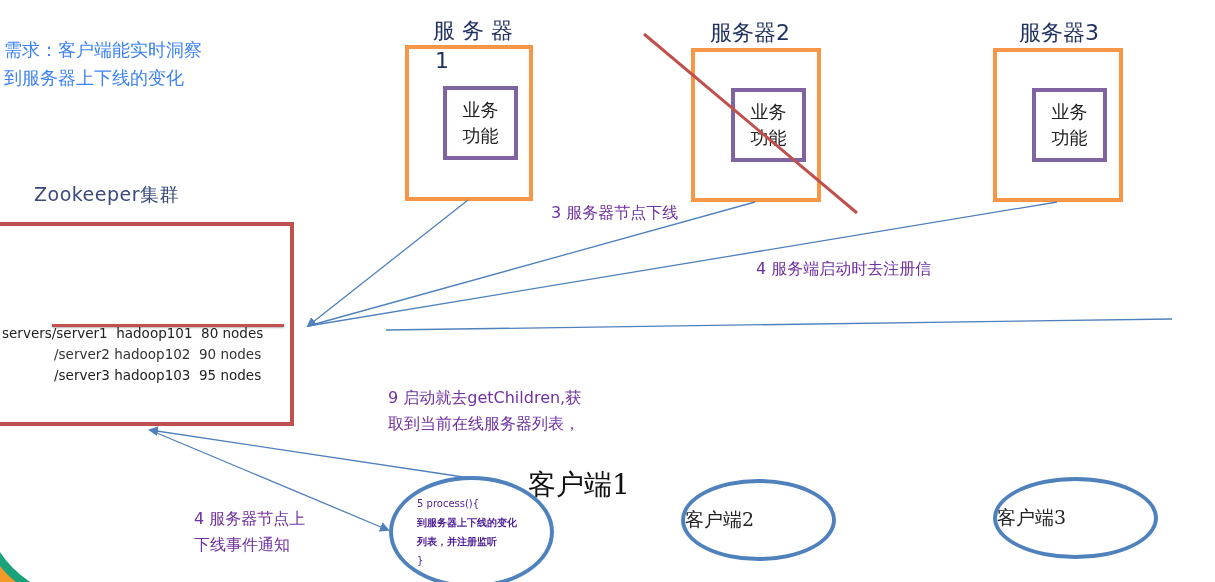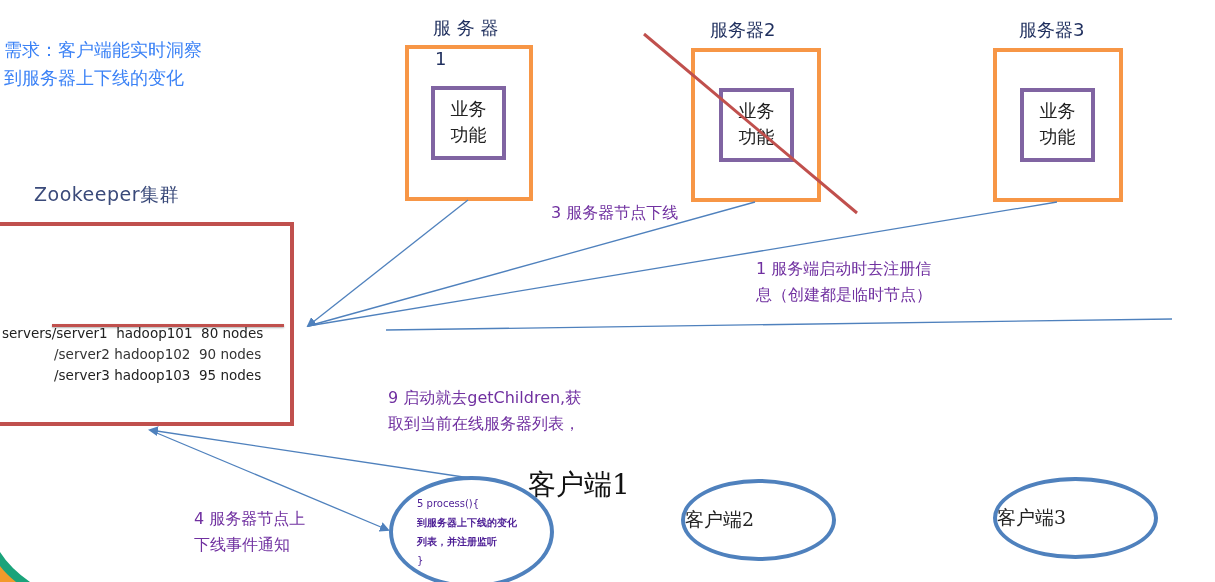--- a/index.html
+++ b/index.html
@@ -5,23 +5,23 @@
   html, body { margin:0; padding:0; background:#ffffff; }
   body { width:1215px; height:582px; position:relative; overflow:hidden;
          font-family:"DejaVu Sans", "Liberation Sans", sans-serif; }
   .abs { position:absolute; }
   .req { left:4px; top:36px; font-size:18px; line-height:28px; color:#3b82f6; }
   .zk-title { left:34px; top:182px; font-size:19px; color:#3a4a7a; letter-spacing:0.5px; }
   .zk-box { left:-6px; top:222px; width:300px; height:204px; border:4px solid #c0504d; box-sizing:border-box; }
   .zk-line { font-size:13.5px; color:#222; white-space:pre;margin-top:28px; }
   .srv-box { border:4px solid #f79646; box-sizing:border-box; }
   .biz-box { border:4px solid #8064a2; box-sizing:border-box; text-align:center;
-             font-family:Liberation Mono, monospace; font-size:18px; line-height:26px; color:#222;
-             display:flex; align-items:center; justify-content:center; }
-  .srv-title { font-size:18px; color:#1f2f5e; }
+             font-family:Liberation Sans, sans-serif; font-size:18px; line-height:26px; color:#222;
+             display:flex; align-items:center; justify-content:center;margin-left:12px; }
+  .srv-title { font-size:22px; color:#1f2f5e; }
   .note { font-size:16px; line-height:26px; color:#7030a0; }
   .client { border:4px solid #4f81bd; border-radius:50%; box-sizing:border-box;
             display:flex; align-items:center; justify-content:flex-start;
             font-family:"DejaVu Serif", serif; font-size:19px; color:#222; }
   .proc { font-size:10px; line-height:19px; color:#4c1d95; font-weight:bold; }
   svg.overlay { position:absolute; left:0; top:0; }
 </style>
 </head>
 <body>
 
@@ -60,22 +60,21 @@
 <div class="abs srv-box" style="left:993px; top:48px; width:130px; height:154px;"></div>
 <div class="abs biz-box" style="left:1020px; top:88px; width:75px; height:74px;">
   <div>
       <div>业务</div>
       <div>功能</div>
     </div>
 </div>
 
 <div class="abs note" style="left:551px; top:200px;">3 服务器节点下线</div>
 <div class="abs note" style="left:756px; top:256px;">
-  <div>1 服务端启动时去注册信</div>
-  <div>息（创建都是临时节点）</div>
+  <div>4 服务端启动时去注册信</div>
 </div>
 <div class="abs note" style="left:388px; top:385px;">
   <div>9 启动就去getChildren,获</div>
   <div>取到当前在线服务器列表，</div>
 </div>
 <div class="abs note" style="left:194px; top:506px;">
   <div>4 服务器节点上</div>
   <div>下线事件通知</div>
 </div>
 

